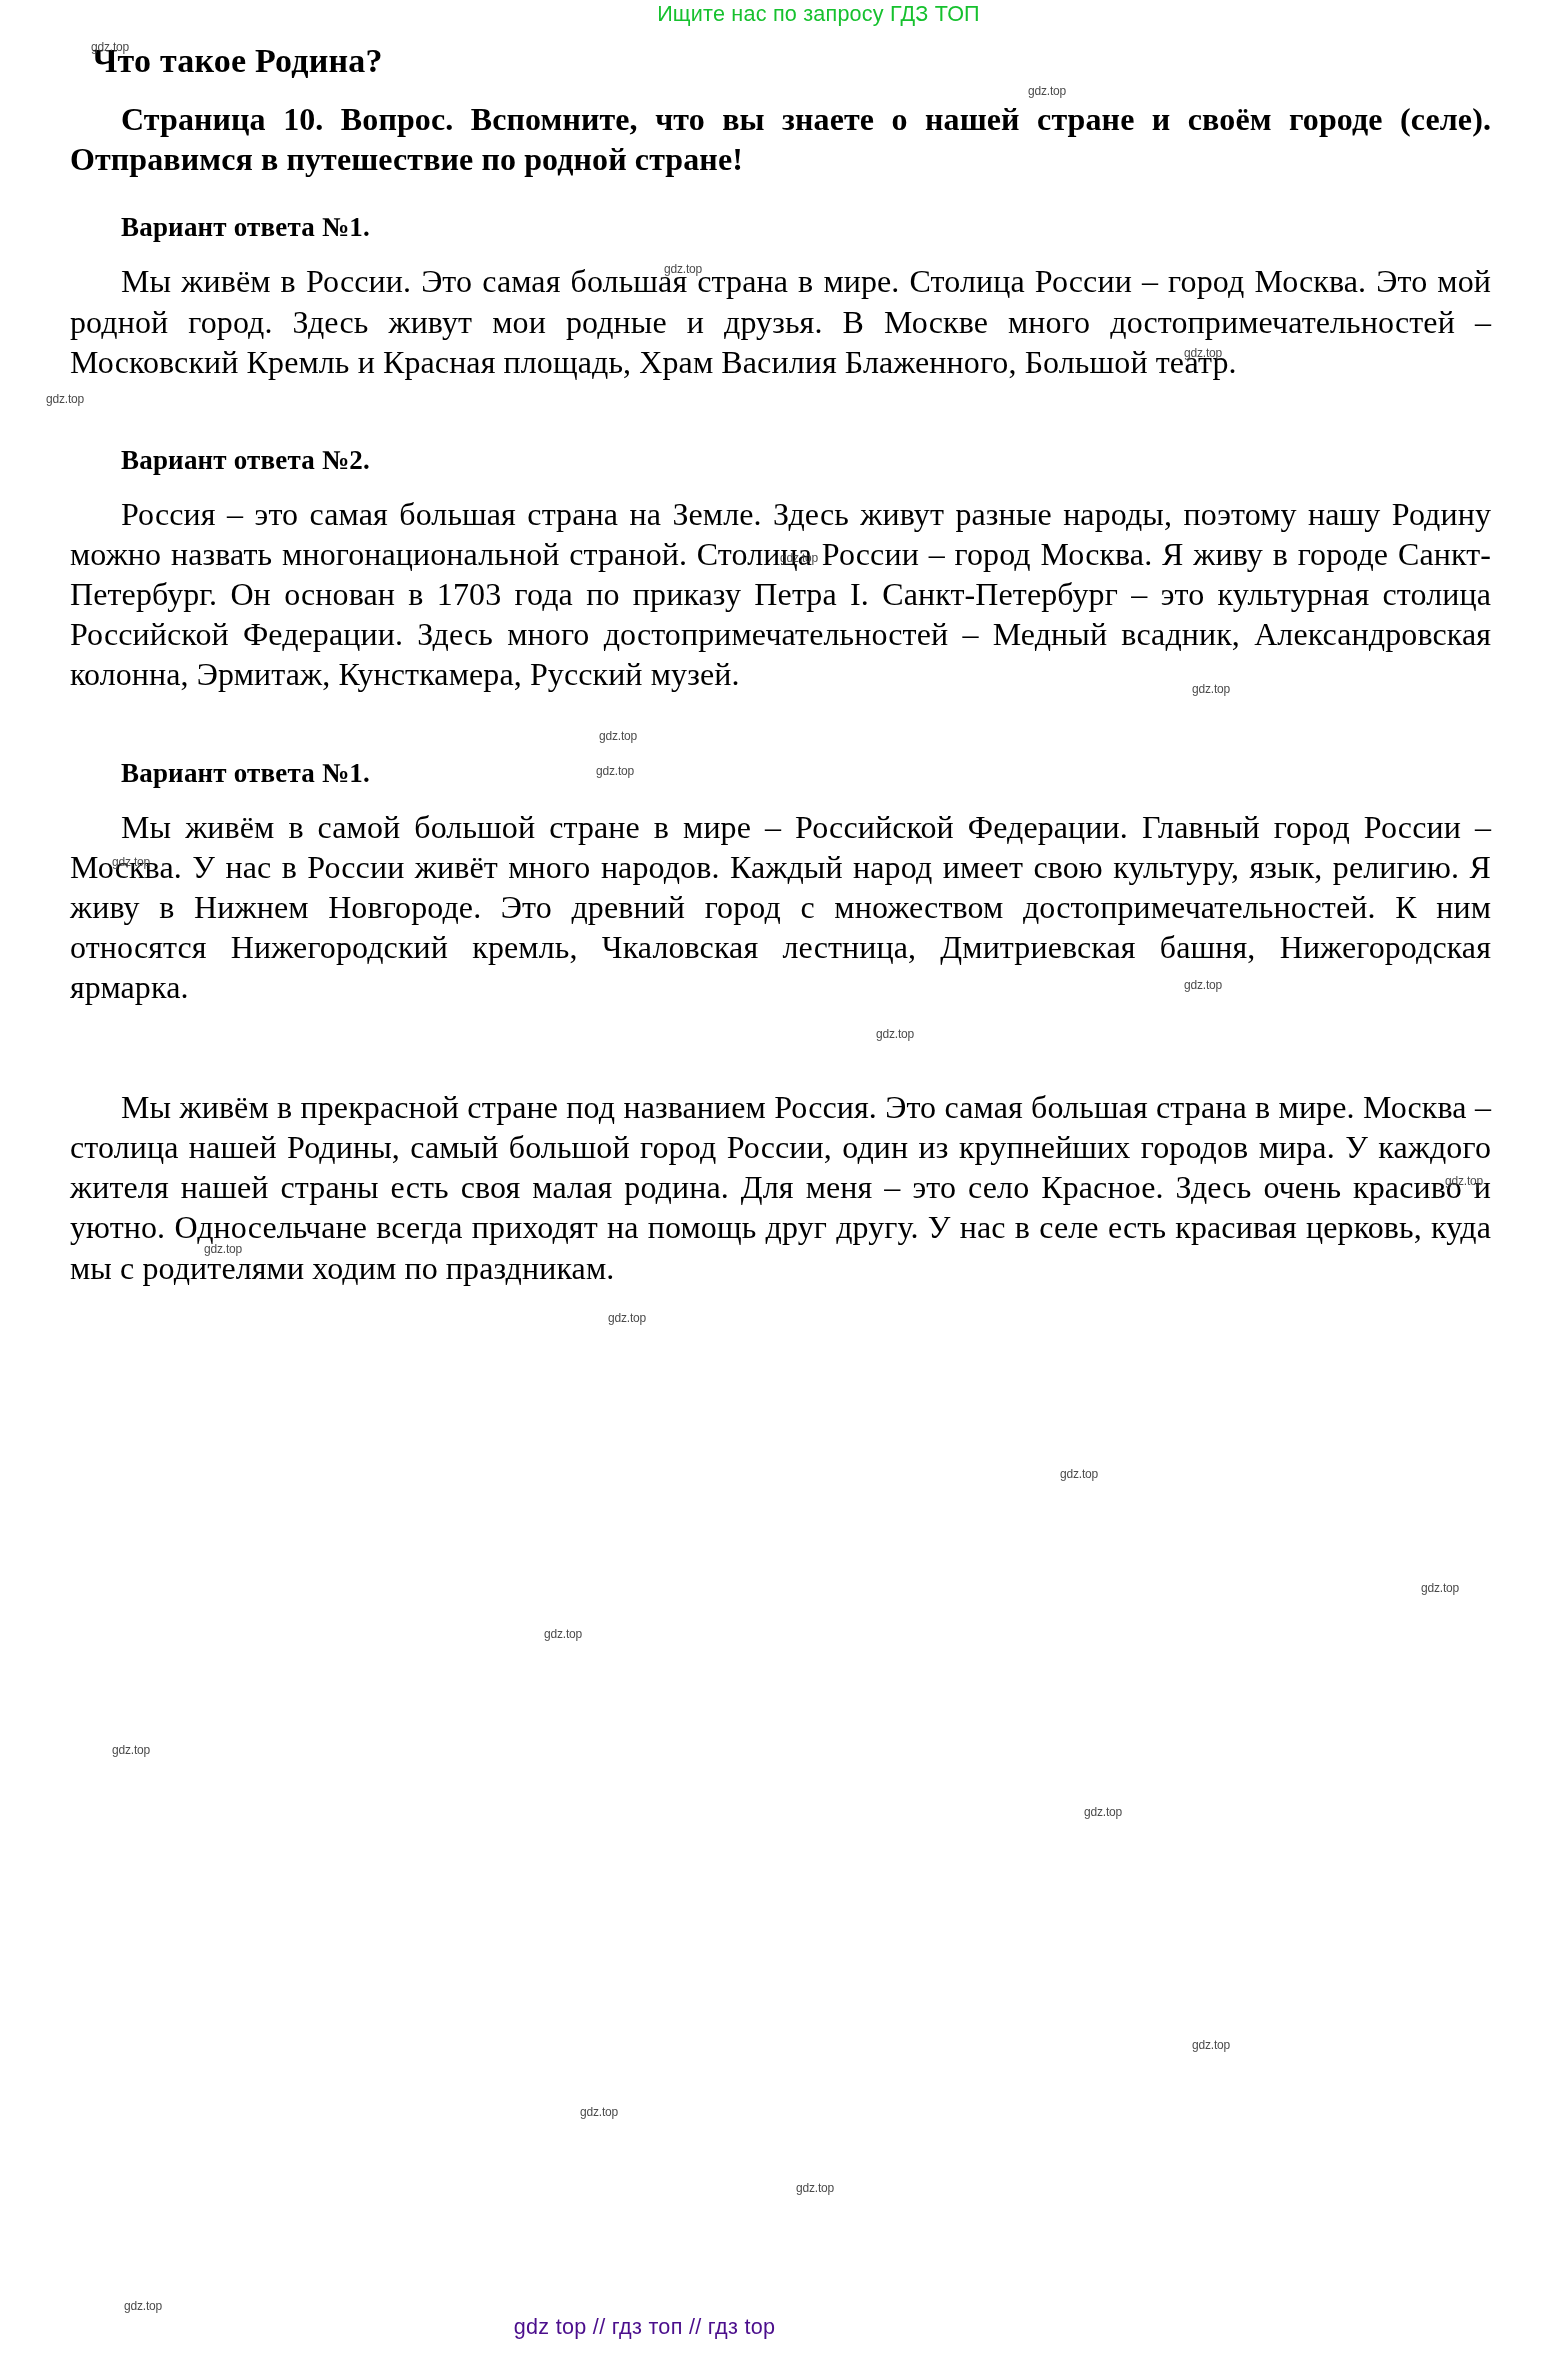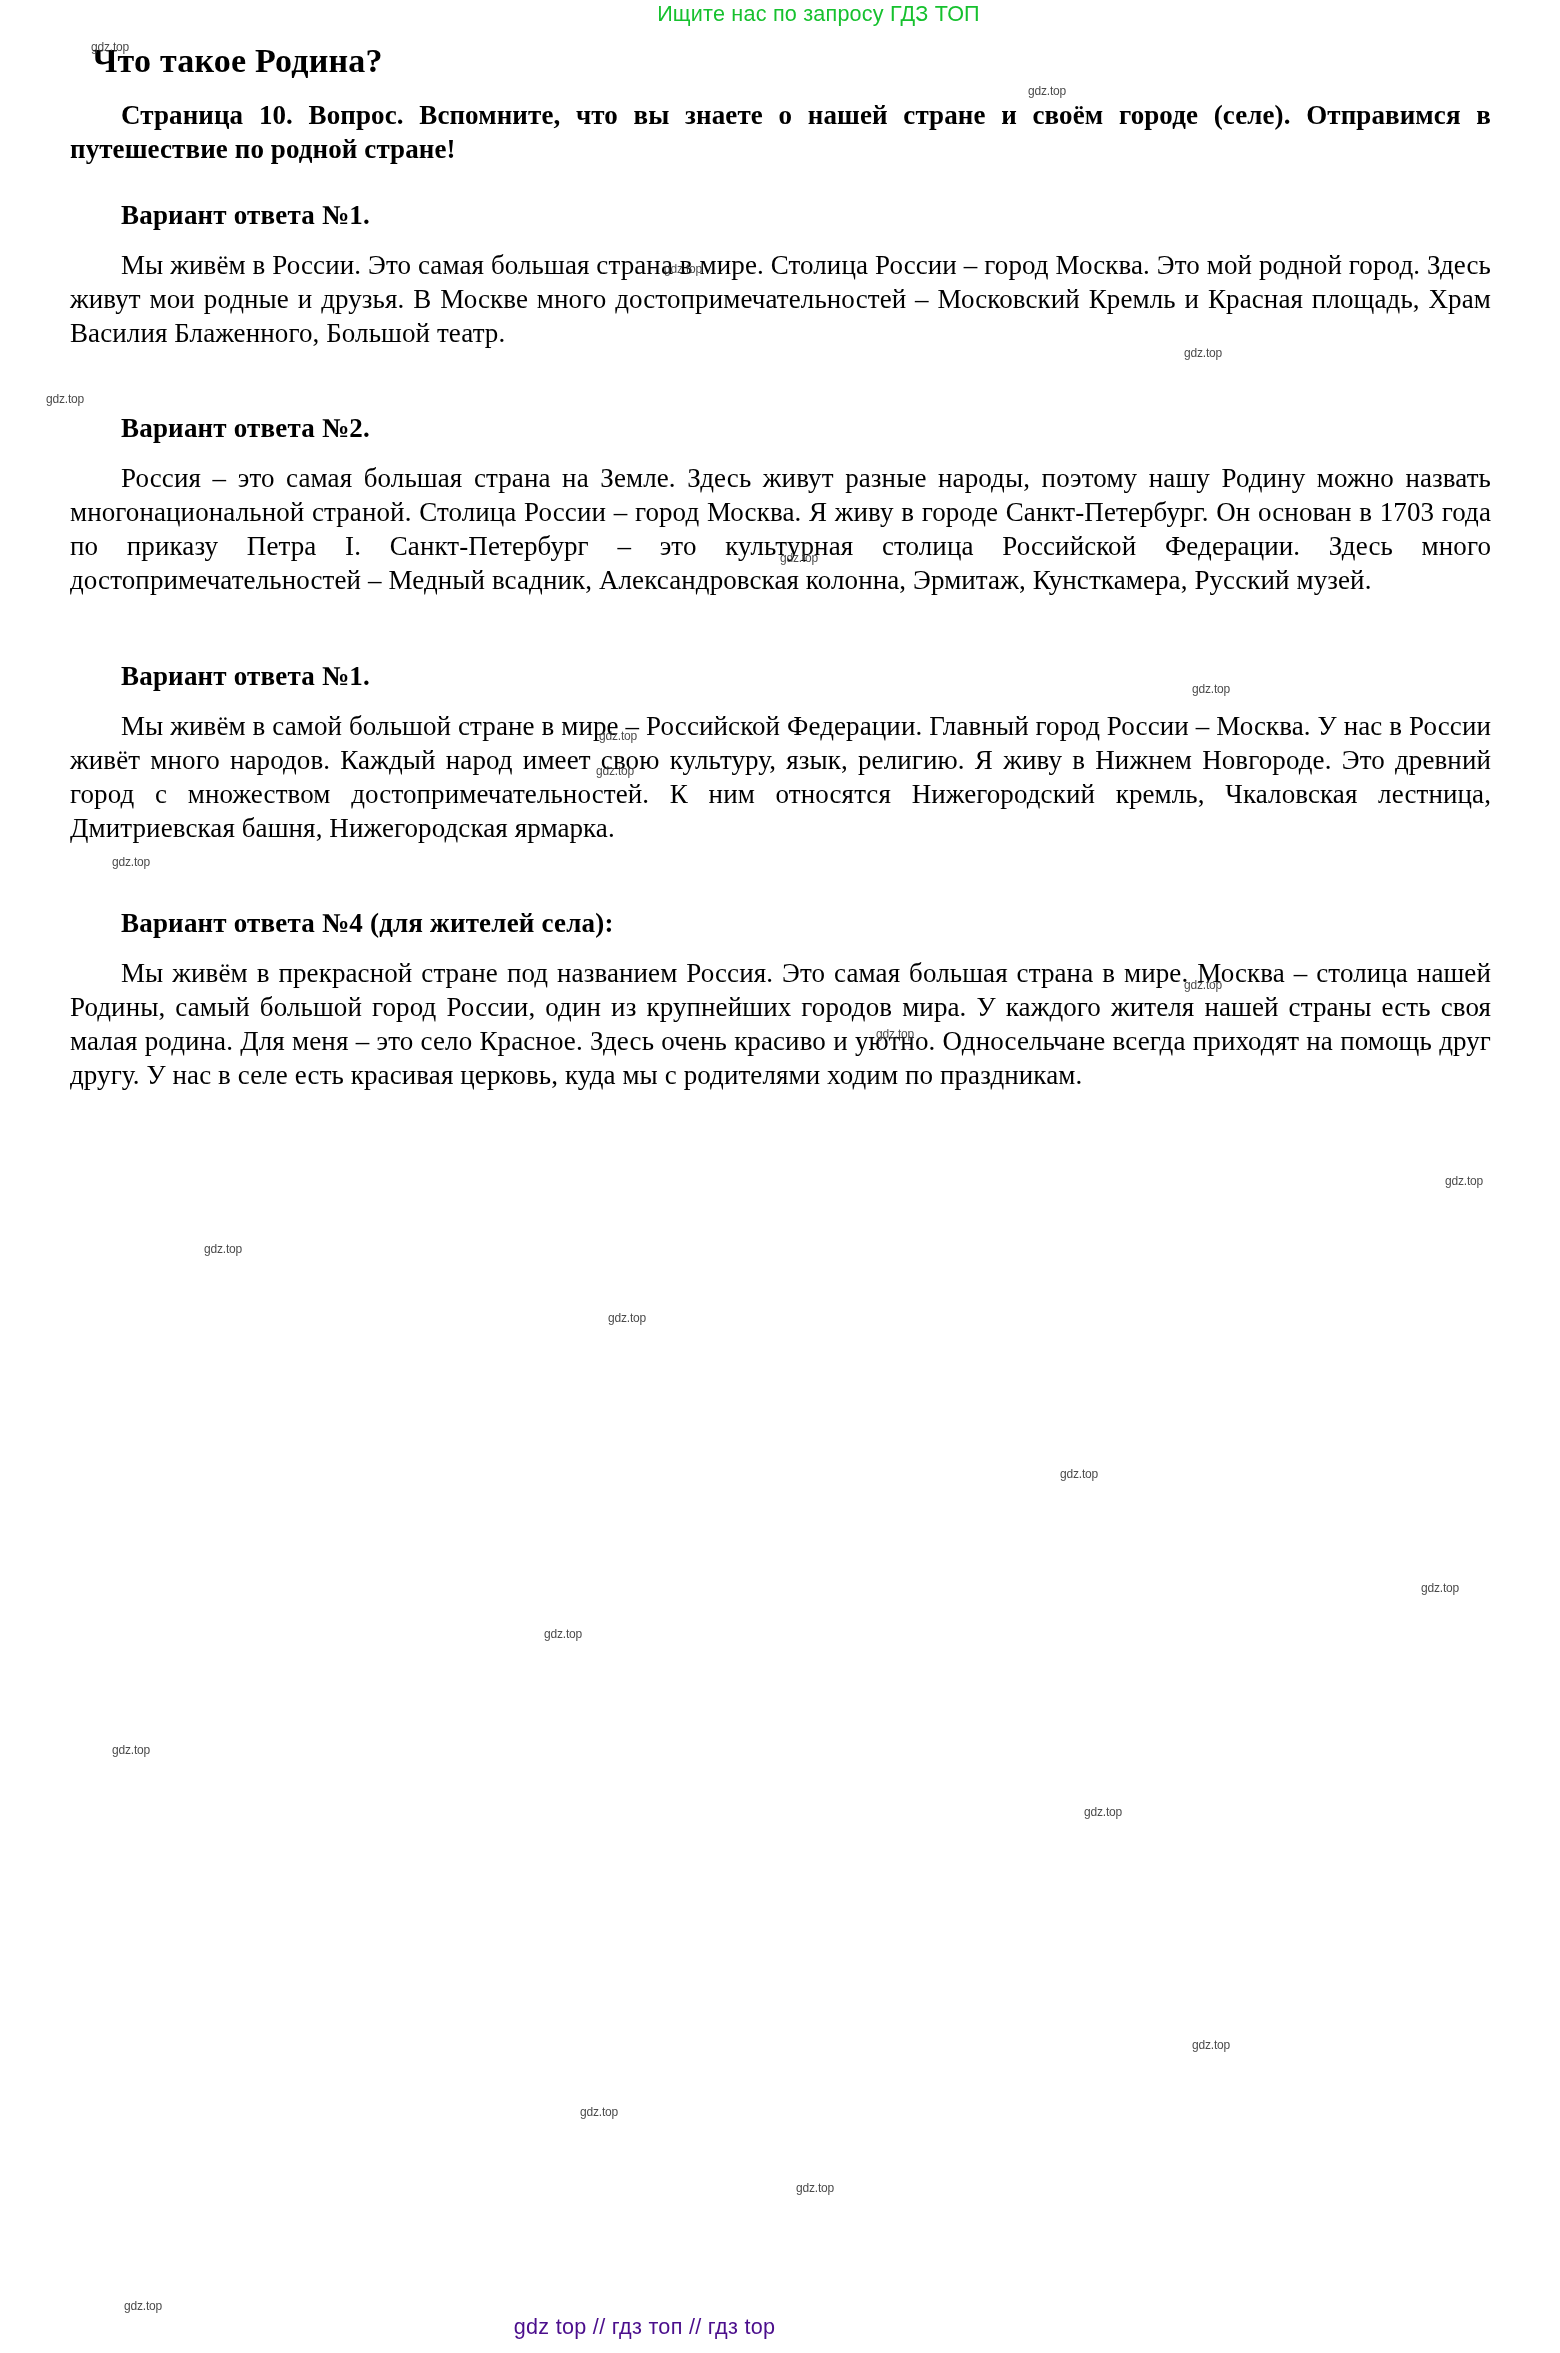--- a/index.html
+++ b/index.html
@@ -52,21 +52,21 @@
     font-weight: bold;
     margin: 14.4px 0 0 0;
     padding: 0 0 0 22.4px;
     line-height: 1.18;
     letter-spacing: 0.2px;
   }
 
   p.para {
     margin: 0;
     padding: 0;
-    font-size: 27px;
+    font-size: 32px;
     line-height: 1.255;
     text-align: justify;
     text-indent: 51px;
     letter-spacing: 0.1px;
     -webkit-hyphens: none;
     hyphens: none;
   }
   p.para.bold {
     font-weight: bold;
   }
@@ -148,21 +148,20 @@
   <div class="spacer-xl"></div>
 
   <h2 class="answer-heading">Вариант ответа №1.</h2>
 
   <div class="spacer-sm"></div>
 
   <p class="para">Мы живём в самой большой стране в мире – Российской Федерации. Главный город России – Москва. У нас в России живёт много народов. Каждый народ имеет свою культуру, язык, религию. Я живу в Нижнем Новгороде. Это древний город с множеством достопримечательностей. К ним относятся Нижегородский кремль, Чкаловская лестница, Дмитриевская башня, Нижегородская ярмарка.</p>
 
   <div class="spacer-xl"></div>
 
-  <h2 class="answer-heading">Вариант ответа №4 (для жителей села):</h2>
 
   <div class="spacer-sm"></div>
 
   <p class="para">Мы живём в прекрасной стране под названием Россия. Это самая большая страна в мире. Москва – столица нашей Родины, самый большой город России, один из крупнейших городов мира. У каждого жителя нашей страны есть своя малая родина. Для меня – это село Красное. Здесь очень красиво и уютно. Односельчане всегда приходят на помощь друг другу. У нас в селе есть красивая церковь, куда мы с родителями ходим по праздникам.</p>
 
 </div>
 
 <div id="watermark-layer">
     <span class="wm" style="left: 91px; top: 40px;">gdz.top</span>
     <span class="wm" style="left: 1028px; top: 84px;">gdz.top</span>

